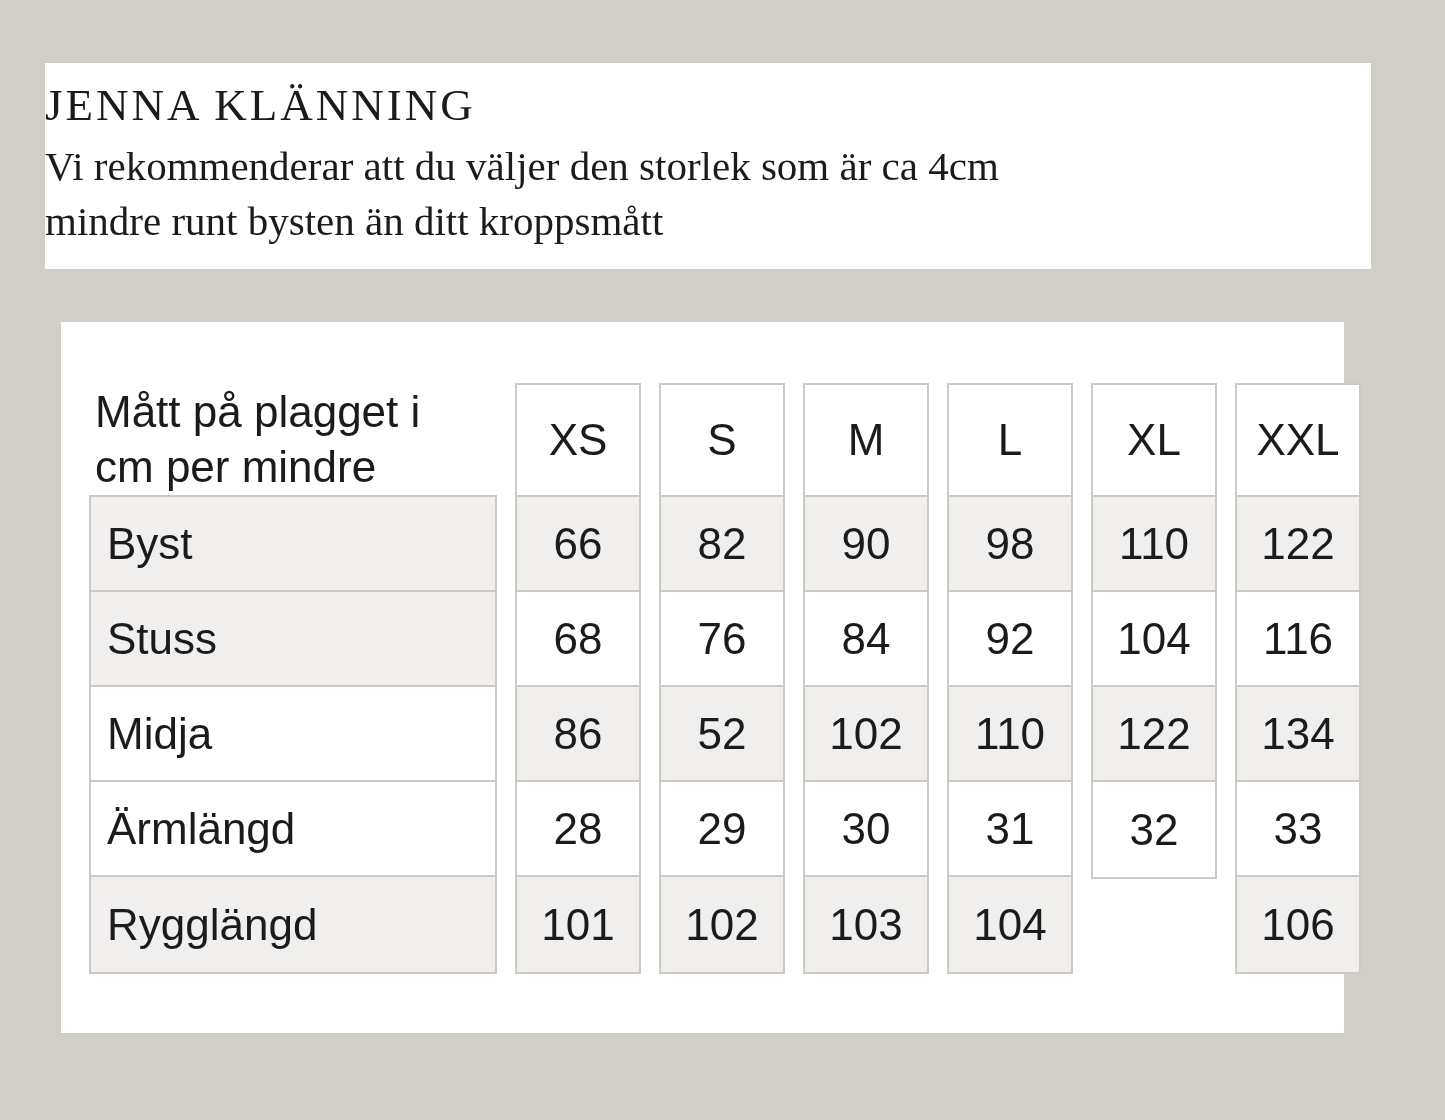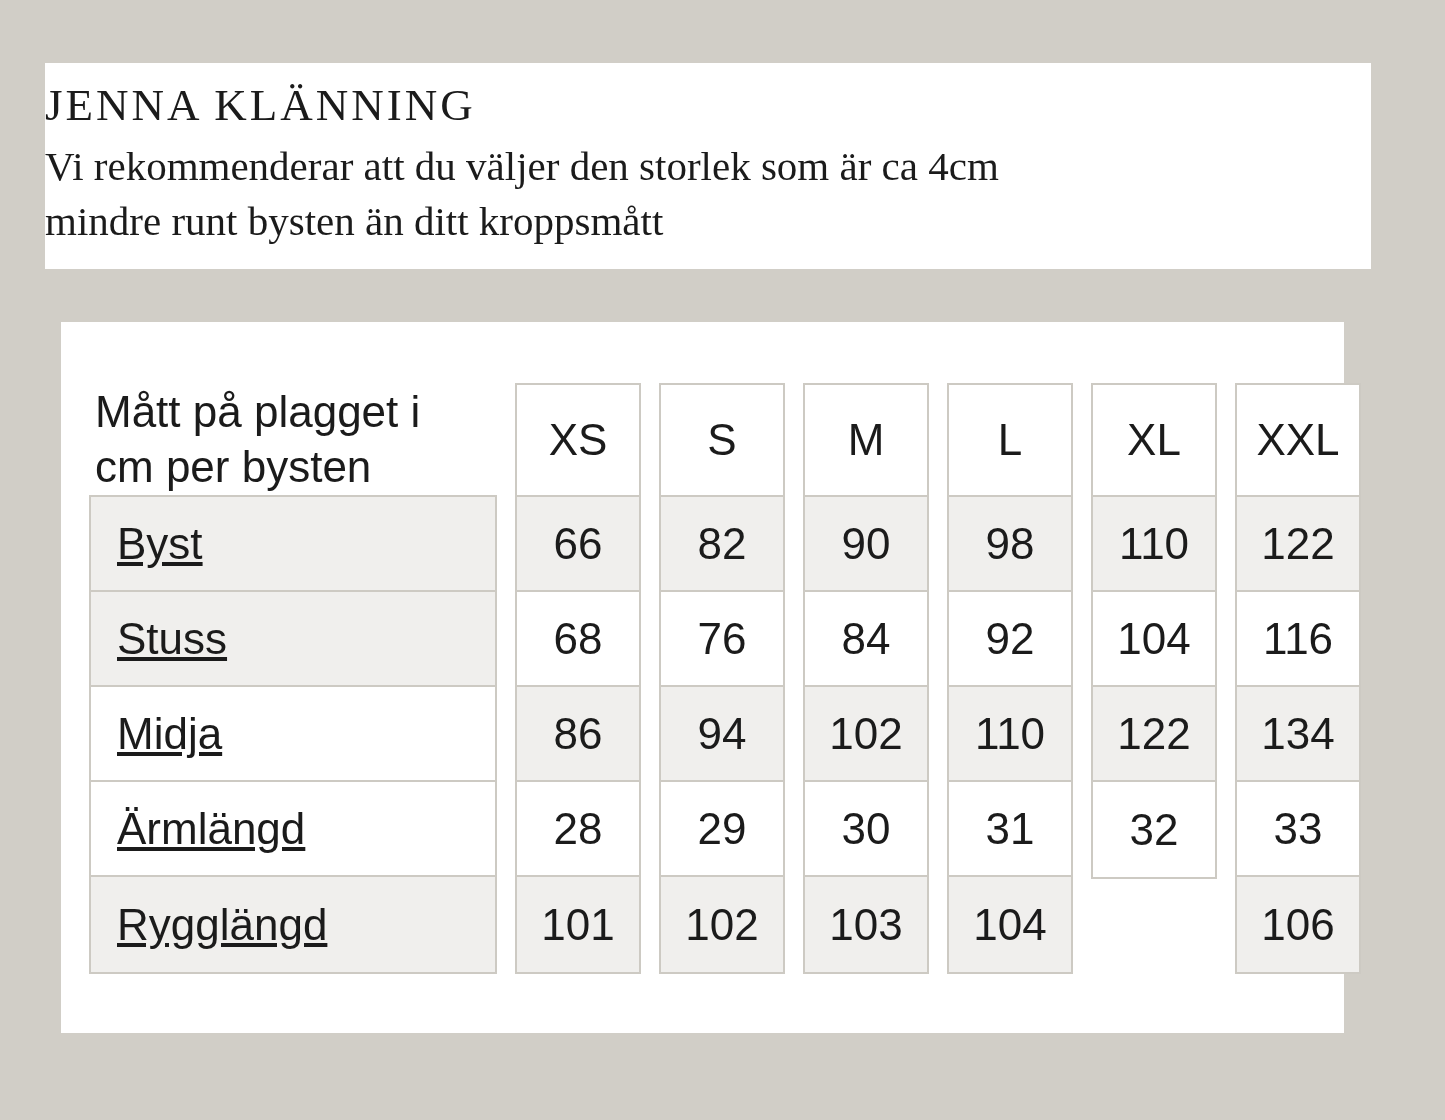--- a/index.html
+++ b/index.html
@@ -73,41 +73,41 @@
     height: 95px;
     display: flex;
     align-items: center;
     justify-content: center;
     font-size: 44px;
     border-bottom: 2px solid var(--border);
     background: var(--panel);
   }
   .cell:last-child { border-bottom: none; }
   .cell.head { height: 112px; }
-  .cell.lbl { justify-content: flex-start; padding-left: 26px; text-decoration: underline; }
+  .cell.lbl { justify-content: flex-start; padding-left: 16px; }
   .cell.shade { background: var(--shade); }
 </style>
 </head>
 <body>
 
 <div class="header-panel">
   <div class="title">JENNA KLÄNNING</div>
   <div class="subtitle">
     <div class="subtitle-line">Vi rekommenderar att du väljer den storlek som är ca 4cm</div>
     <div class="subtitle-line">mindre runt bysten än ditt kroppsmått</div>
   </div>
 </div>
 
 <div class="table-panel">
   <div class="table-wrap">
 
     <div class="label-col">
       <div class="corner">
         <div>Mått på plagget i</div>
-        <div>cm per bysten</div>
+        <div>cm per mindre</div>
       </div>
       <div class="label-box">
         <div class="cell lbl shade">Byst</div>
         <div class="cell lbl shade">Stuss</div>
         <div class="cell lbl">Midja</div>
         <div class="cell lbl">Ärmlängd</div>
         <div class="cell lbl shade">Rygglängd</div>
       </div>
     </div>
 
@@ -117,21 +117,21 @@
       <div class="cell">68</div>
       <div class="cell shade">86</div>
       <div class="cell">28</div>
       <div class="cell shade">101</div>
     </div>
 
     <div class="size-col">
       <div class="cell head">S</div>
       <div class="cell shade">82</div>
       <div class="cell">76</div>
-      <div class="cell shade">94</div>
+      <div class="cell shade">52</div>
       <div class="cell">29</div>
       <div class="cell shade">102</div>
     </div>
 
     <div class="size-col">
       <div class="cell head">M</div>
       <div class="cell shade">90</div>
       <div class="cell">84</div>
       <div class="cell shade">102</div>
       <div class="cell">30</div>

